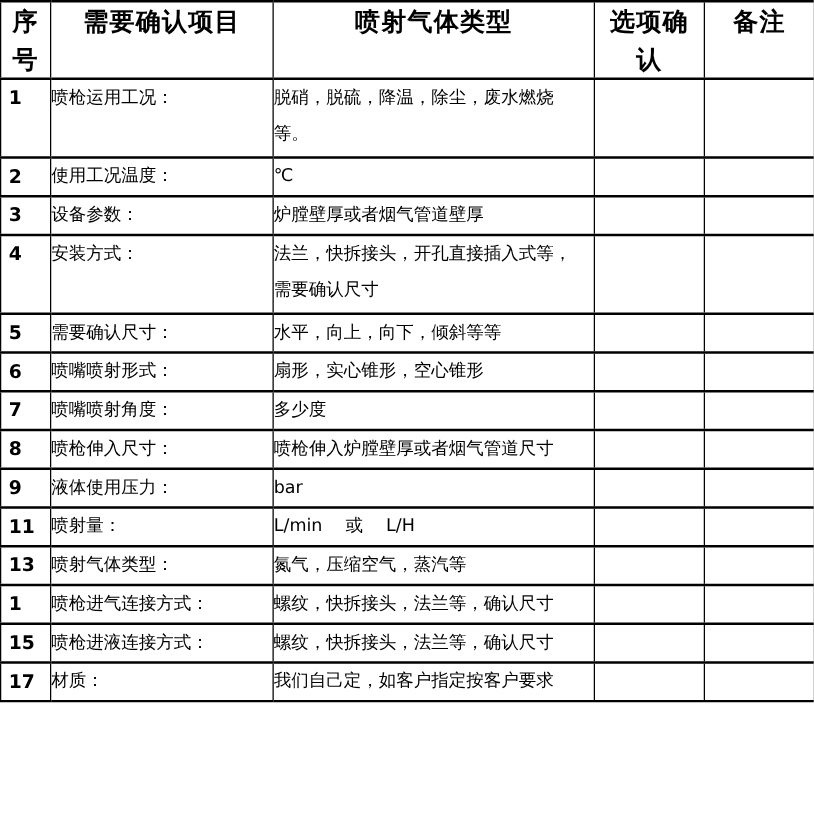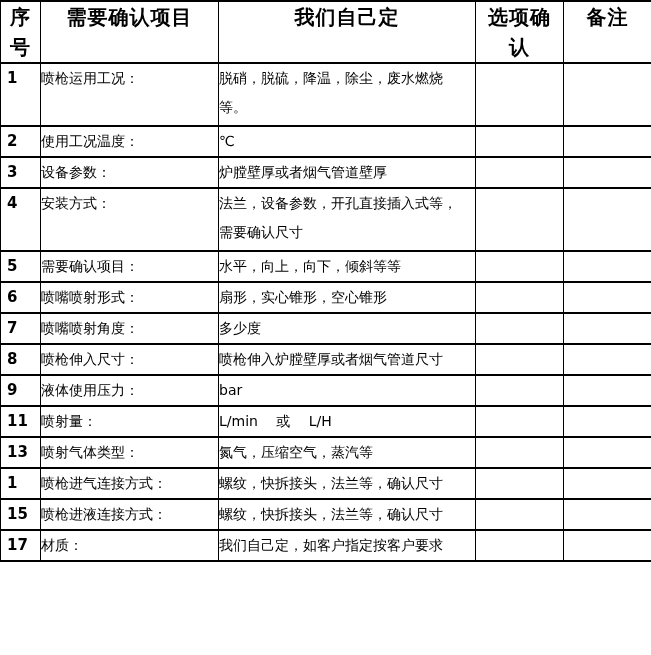--- a/index.html
+++ b/index.html
@@ -53,21 +53,21 @@
       <col style="width:178px">
       <col style="width:257px">
       <col style="width:88px">
       <col style="width:88px">
   </colgroup>
   <thead>
     <tr>
       <th>序
 号</th>
       <th>需要确认项目</th>
-      <th>我们自己定</th>
+      <th>喷射气体类型</th>
       <th>选项确
 认</th>
       <th>备注</th>
     </tr>
   </thead>
   <tbody>
     <tr class="row-tall">
       <td class="cell-no">1</td>
       <td class="cell-item">喷枪运用工况：</td>
       <td class="cell-type">脱硝，脱硫，降温，除尘，废水燃烧
@@ -85,28 +85,28 @@
     <tr class="row-single">
       <td class="cell-no">3</td>
       <td class="cell-item">设备参数：</td>
       <td class="cell-type">炉膛壁厚或者烟气管道壁厚</td>
       <td class="cell-confirm"></td>
       <td class="cell-note"></td>
     </tr>
     <tr class="row-tall">
       <td class="cell-no">4</td>
       <td class="cell-item">安装方式：</td>
-      <td class="cell-type">法兰，设备参数，开孔直接插入式等，
+      <td class="cell-type">法兰，快拆接头，开孔直接插入式等，
 需要确认尺寸</td>
       <td class="cell-confirm"></td>
       <td class="cell-note"></td>
     </tr>
     <tr class="row-single">
       <td class="cell-no">5</td>
-      <td class="cell-item">需要确认项目：</td>
+      <td class="cell-item">需要确认尺寸：</td>
       <td class="cell-type">水平，向上，向下，倾斜等等</td>
       <td class="cell-confirm"></td>
       <td class="cell-note"></td>
     </tr>
     <tr class="row-single">
       <td class="cell-no">6</td>
       <td class="cell-item">喷嘴喷射形式：</td>
       <td class="cell-type">扇形，实心锥形，空心锥形</td>
       <td class="cell-confirm"></td>
       <td class="cell-note"></td>

